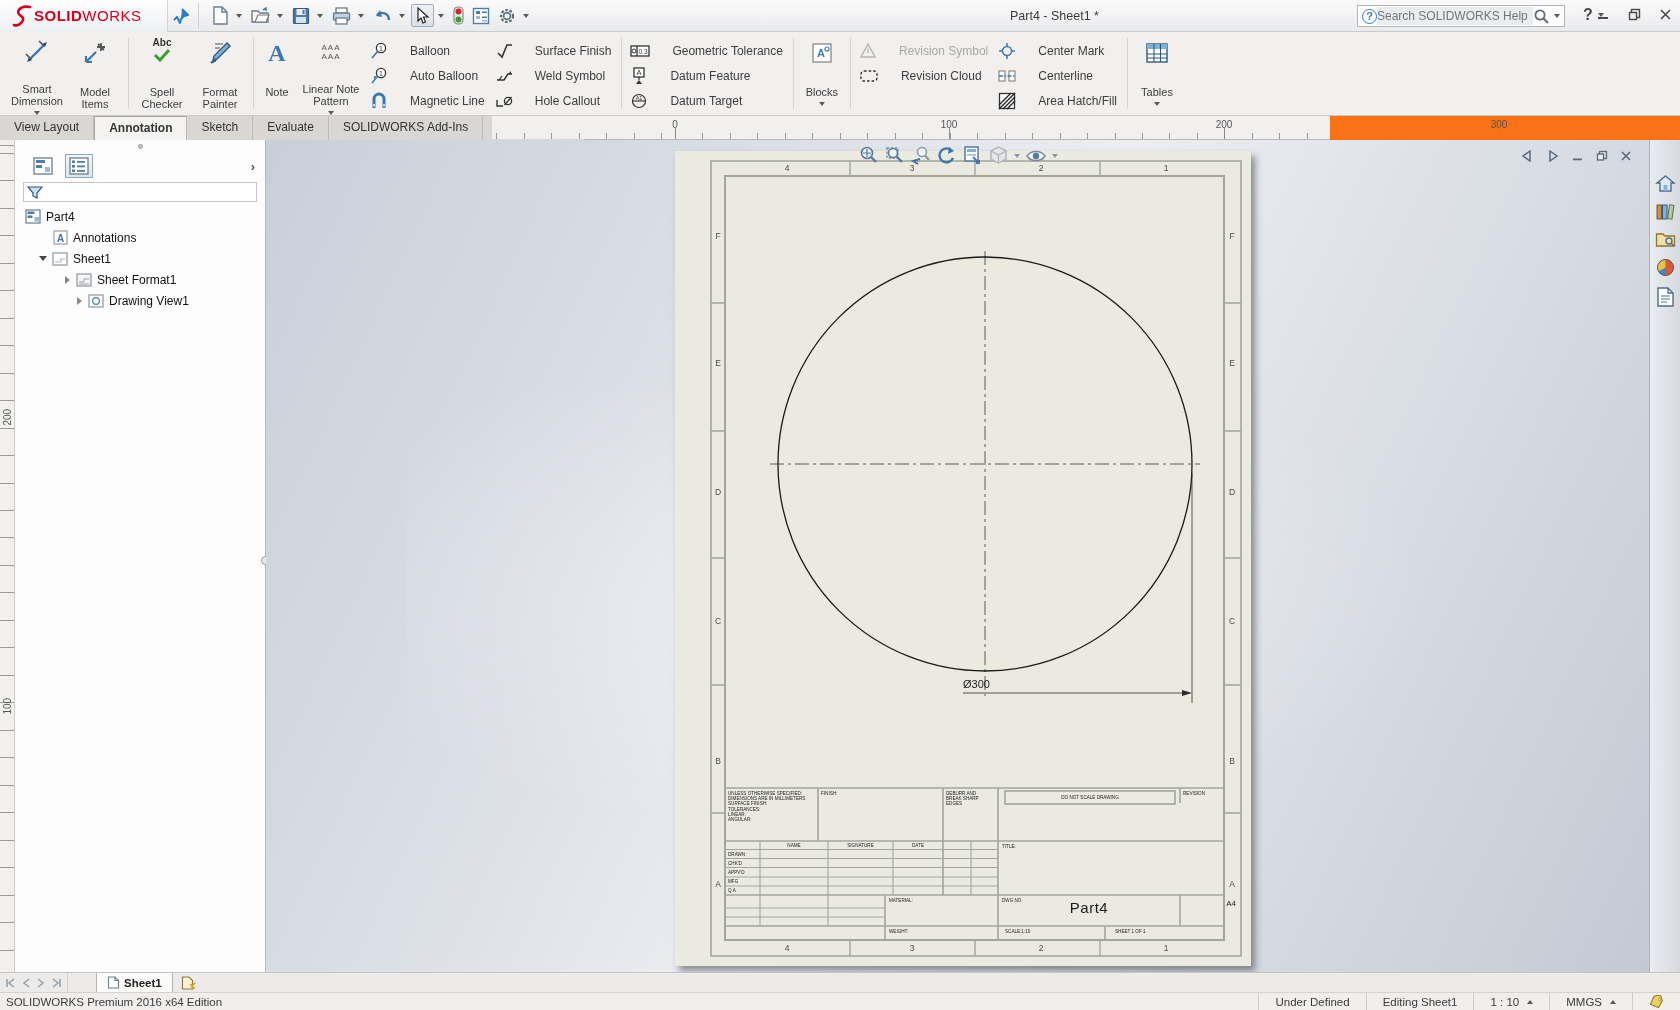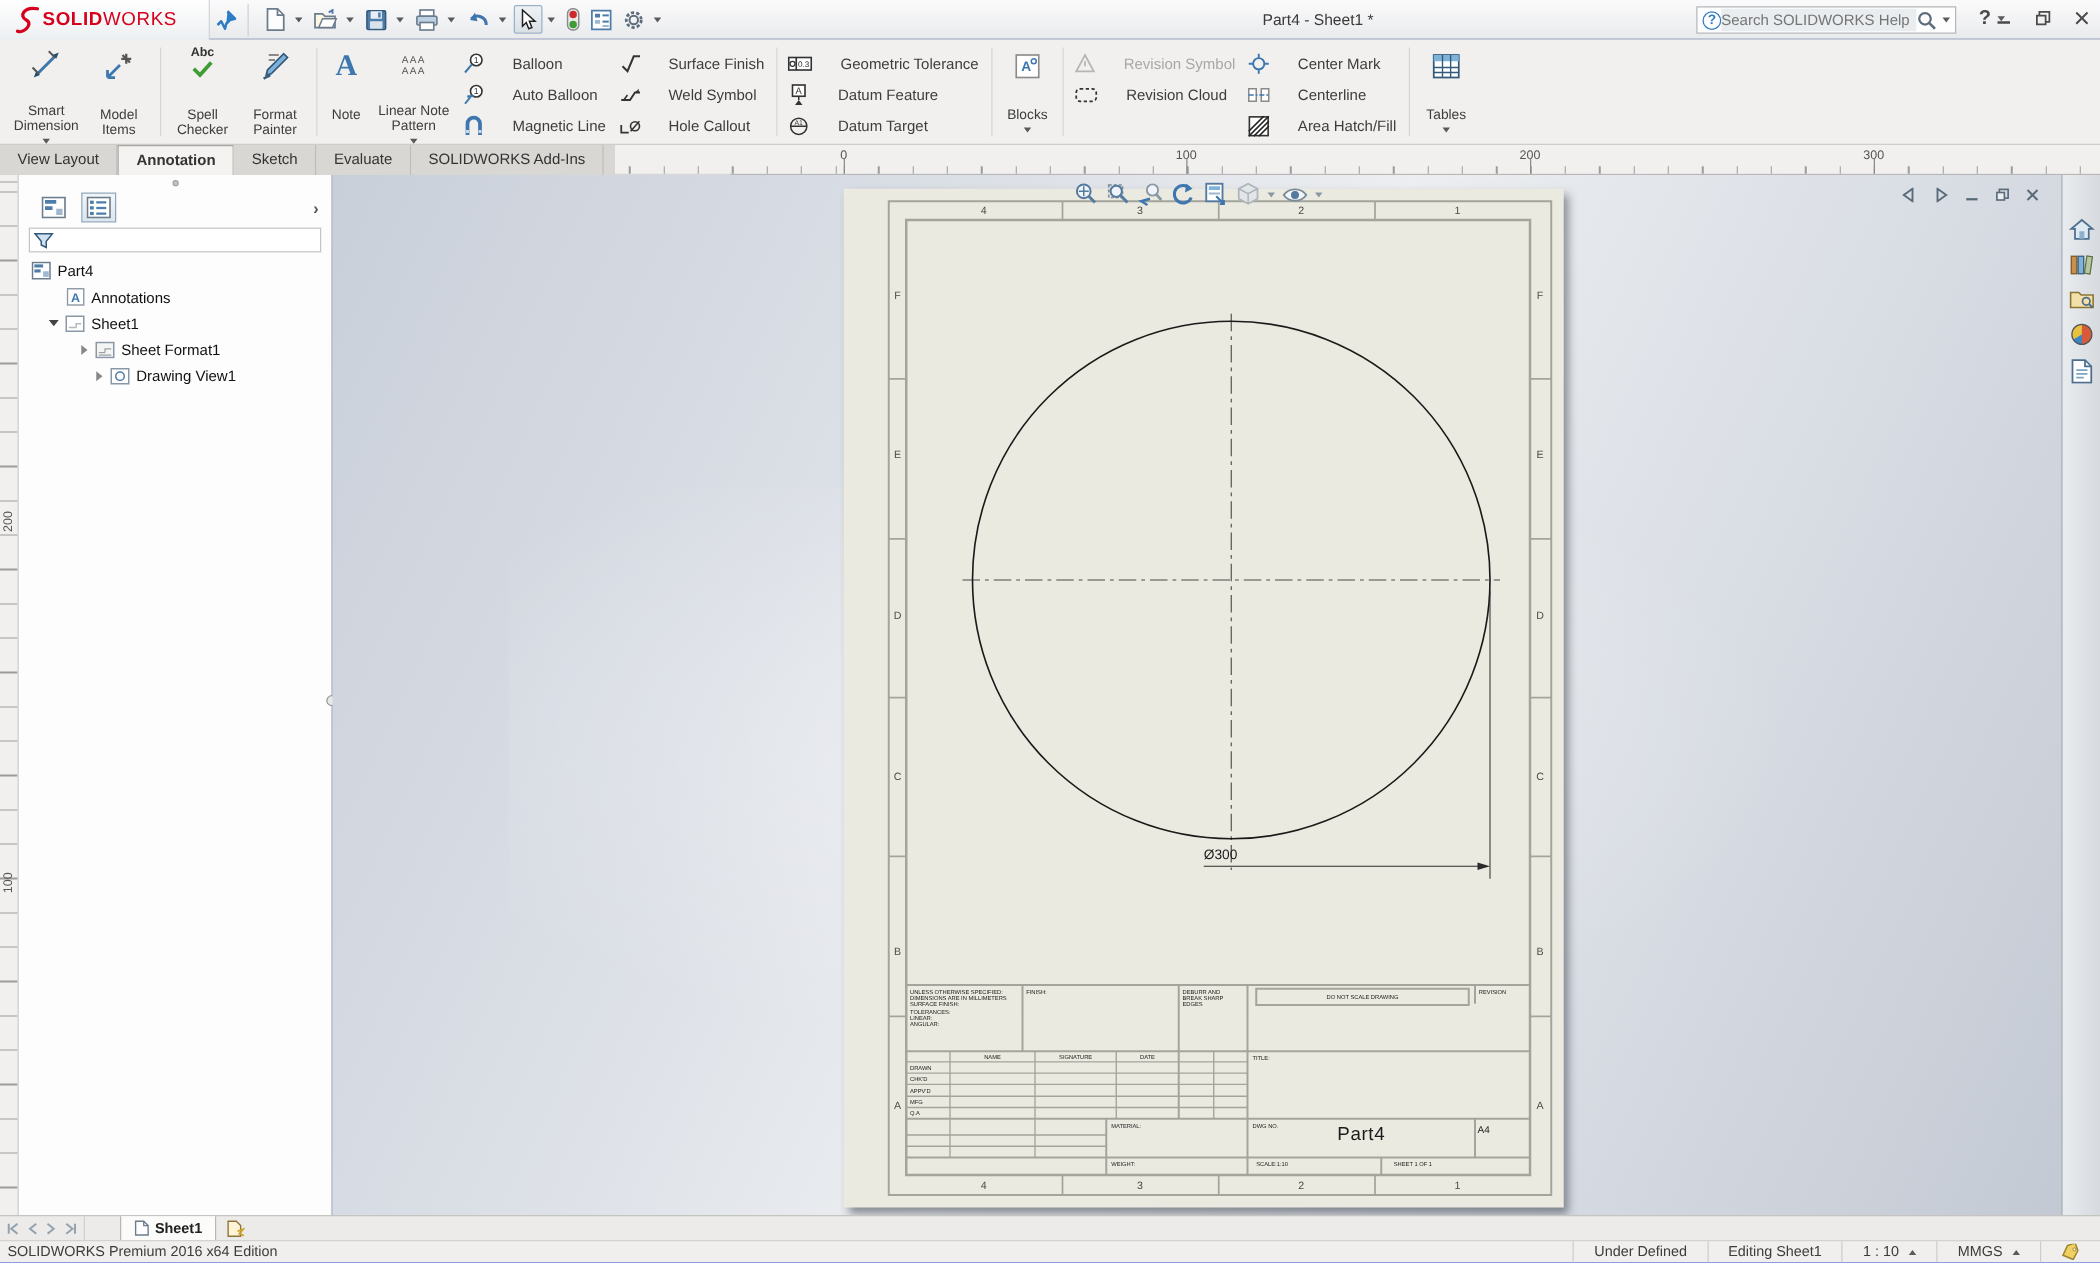--- a/index.html
+++ b/index.html
@@ -1,18 +1,18 @@
 <!DOCTYPE html>
 <html><head>
 <meta charset="utf-8">
 <style>
   * { margin:0; padding:0; box-sizing:border-box; }
   html,body { width:1680px; height:1010px; overflow:hidden; }
   body { font-family:"Liberation Sans", sans-serif; font-size:12px; color:#333; background:#e4e4e4; }
-  #app { position:relative; width:1680px; height:1010px; background:#1d4ed8; }
+  #app { position:relative; width:1680px; height:1010px; background:#f97316; }
   .ic { display:inline-block; vertical-align:middle; flex:none; }
 
   
   .titlebar { position:absolute; left:0; top:0; width:1680px; height:32px;
     background:linear-gradient(#fbfbfc,#e9eaec); border-bottom:1px solid #c9cacc;
     display:flex; align-items:center; }
   .logo-area { width:168px; height:32px; display:flex; align-items:center; padding-left:10px;
     background:linear-gradient(#ffffff,#eceff1); border-right:1px solid #d4d5d7; }
   .brand-bold { color:#d6001c; font-weight:bold; font-size:15px; letter-spacing:.5px; }
   .brand-light { color:#d6001c; font-weight:normal; font-size:15px; letter-spacing:.5px; }
@@ -41,21 +41,21 @@
   .bigbtn .bicon { height:30px; display:flex; align-items:center;text-align:center; }
   .bigbtn .blabel { font-size:11px; color:#3d3d3d; text-align:center; white-space:pre-line; line-height:12px; margin-top:18px; }
   .bigbtn .caret { margin-top:4px; }
   .rcol { display:flex; flex-direction:column; justify-content:flex-start; padding-top:2px; }
   .rrow { display:flex; align-items:center; height:25px; padding:0 6px 0 4px; cursor:default; }
   .rrow span.lbl { font-size:12px; color:#3d3d3d; margin-left:22px; white-space:nowrap; }
   .rrow.disabled span.lbl { color:#a8a8a6; }
   .rrow.disabled svg * { stroke:#b5b5b3 !important; fill:none !important; }
 
   
-  .tabrow { position:absolute; left:0; top:116px; width:1680px; height:24px; background:#d9d7d4; border-bottom:1px solid #b9b7b4; }
+  .tabrow { position:absolute; left:0; top:116px; width:1330px; height:24px; background:#d9d7d4; border-bottom:1px solid #b9b7b4; }
   .tabs { display:flex; height:24px; }
   .tab { padding:0 14px; line-height:23px; font-size:12px; color:#333; border-right:1px solid #bdbbb8; background:#d9d7d4; cursor:default; }
   .tab.active { background:#f4f3f1; font-weight:bold; border-top:1px solid #a9a7a4; border-left:1px solid #a9a7a4; }
   .ruler-h { position:absolute; left:492px; right:0; top:0; height:23px; background:#f1f0ef; }
   .ruler-h .ticks { position:absolute; left:0; right:0; bottom:0; height:6px;
     background:repeating-linear-gradient(90deg,#9b9b9b 0 1px,transparent 1px 27.47px); background-position-x:183px; }
   .rlabel { position:absolute; top:3px; font-size:10px; color:#555; transform:translateX(-50%); }
   .rmajor { position:absolute; bottom:0; width:1px; height:12px; background:#8b8b8b; }
 
   
@@ -85,21 +85,21 @@
   .graphics::before { content:""; position:absolute; left:10%; top:30%; width:80%; height:60%;
     background:radial-gradient(ellipse at 40% 40%, rgba(255,255,255,.35), rgba(255,255,255,0) 60%); }
 
   .sheet { position:absolute; left:409px; top:11px; width:576px; height:815px; background:#ebeae0;
     box-shadow:4px 5px 7px rgba(40,45,55,.5); }
   .sheet svg { position:absolute; left:0; top:0; }
   .zl { position:absolute; font-size:8.5px; color:#4c4c48; transform:translate(-50%,-50%); }
   .tbt { position:absolute; font-size:4.6px; line-height:5.2px; color:#222; white-space:pre-line; }
   .dimtext { position:absolute; left:288px; top:527px; font-size:11px; color:#1c1c1c; }
   .partname { position:absolute; left:323px; top:748px; width:182px; text-align:center; font-size:15px; letter-spacing:.5px; color:#1c1c1c; }
-  .papersize { position:absolute; left:507px; top:748px; width:54px; text-align:left; font-size:8px; color:#222; }
+  .papersize { position:absolute; left:507px; top:748px; width:54px; text-align:right; font-size:8px; color:#222; }
 
   .hud { position:absolute; left:592px; top:5px; display:flex; align-items:center; gap:5px; }
   .hud .caret { border-top-color:#8a98a5; }
   .doc-controls { position:absolute; right:48px; top:10px; display:flex; align-items:center; gap:12px; }
   .taskpane { position:absolute; right:0; top:0; width:31px; height:832px;
     background:linear-gradient(90deg,#e9ecef,#d6dade); border-left:1px solid #aeb2b8;
     display:flex; flex-direction:column; align-items:center; padding-top:34px; gap:9px; }
 
   
   .sheettabs { position:absolute; left:0; top:972px; width:1680px; height:20px; background:#ecebe9; border-top:1px solid #c6c4c1; display:flex; align-items:stretch; }

